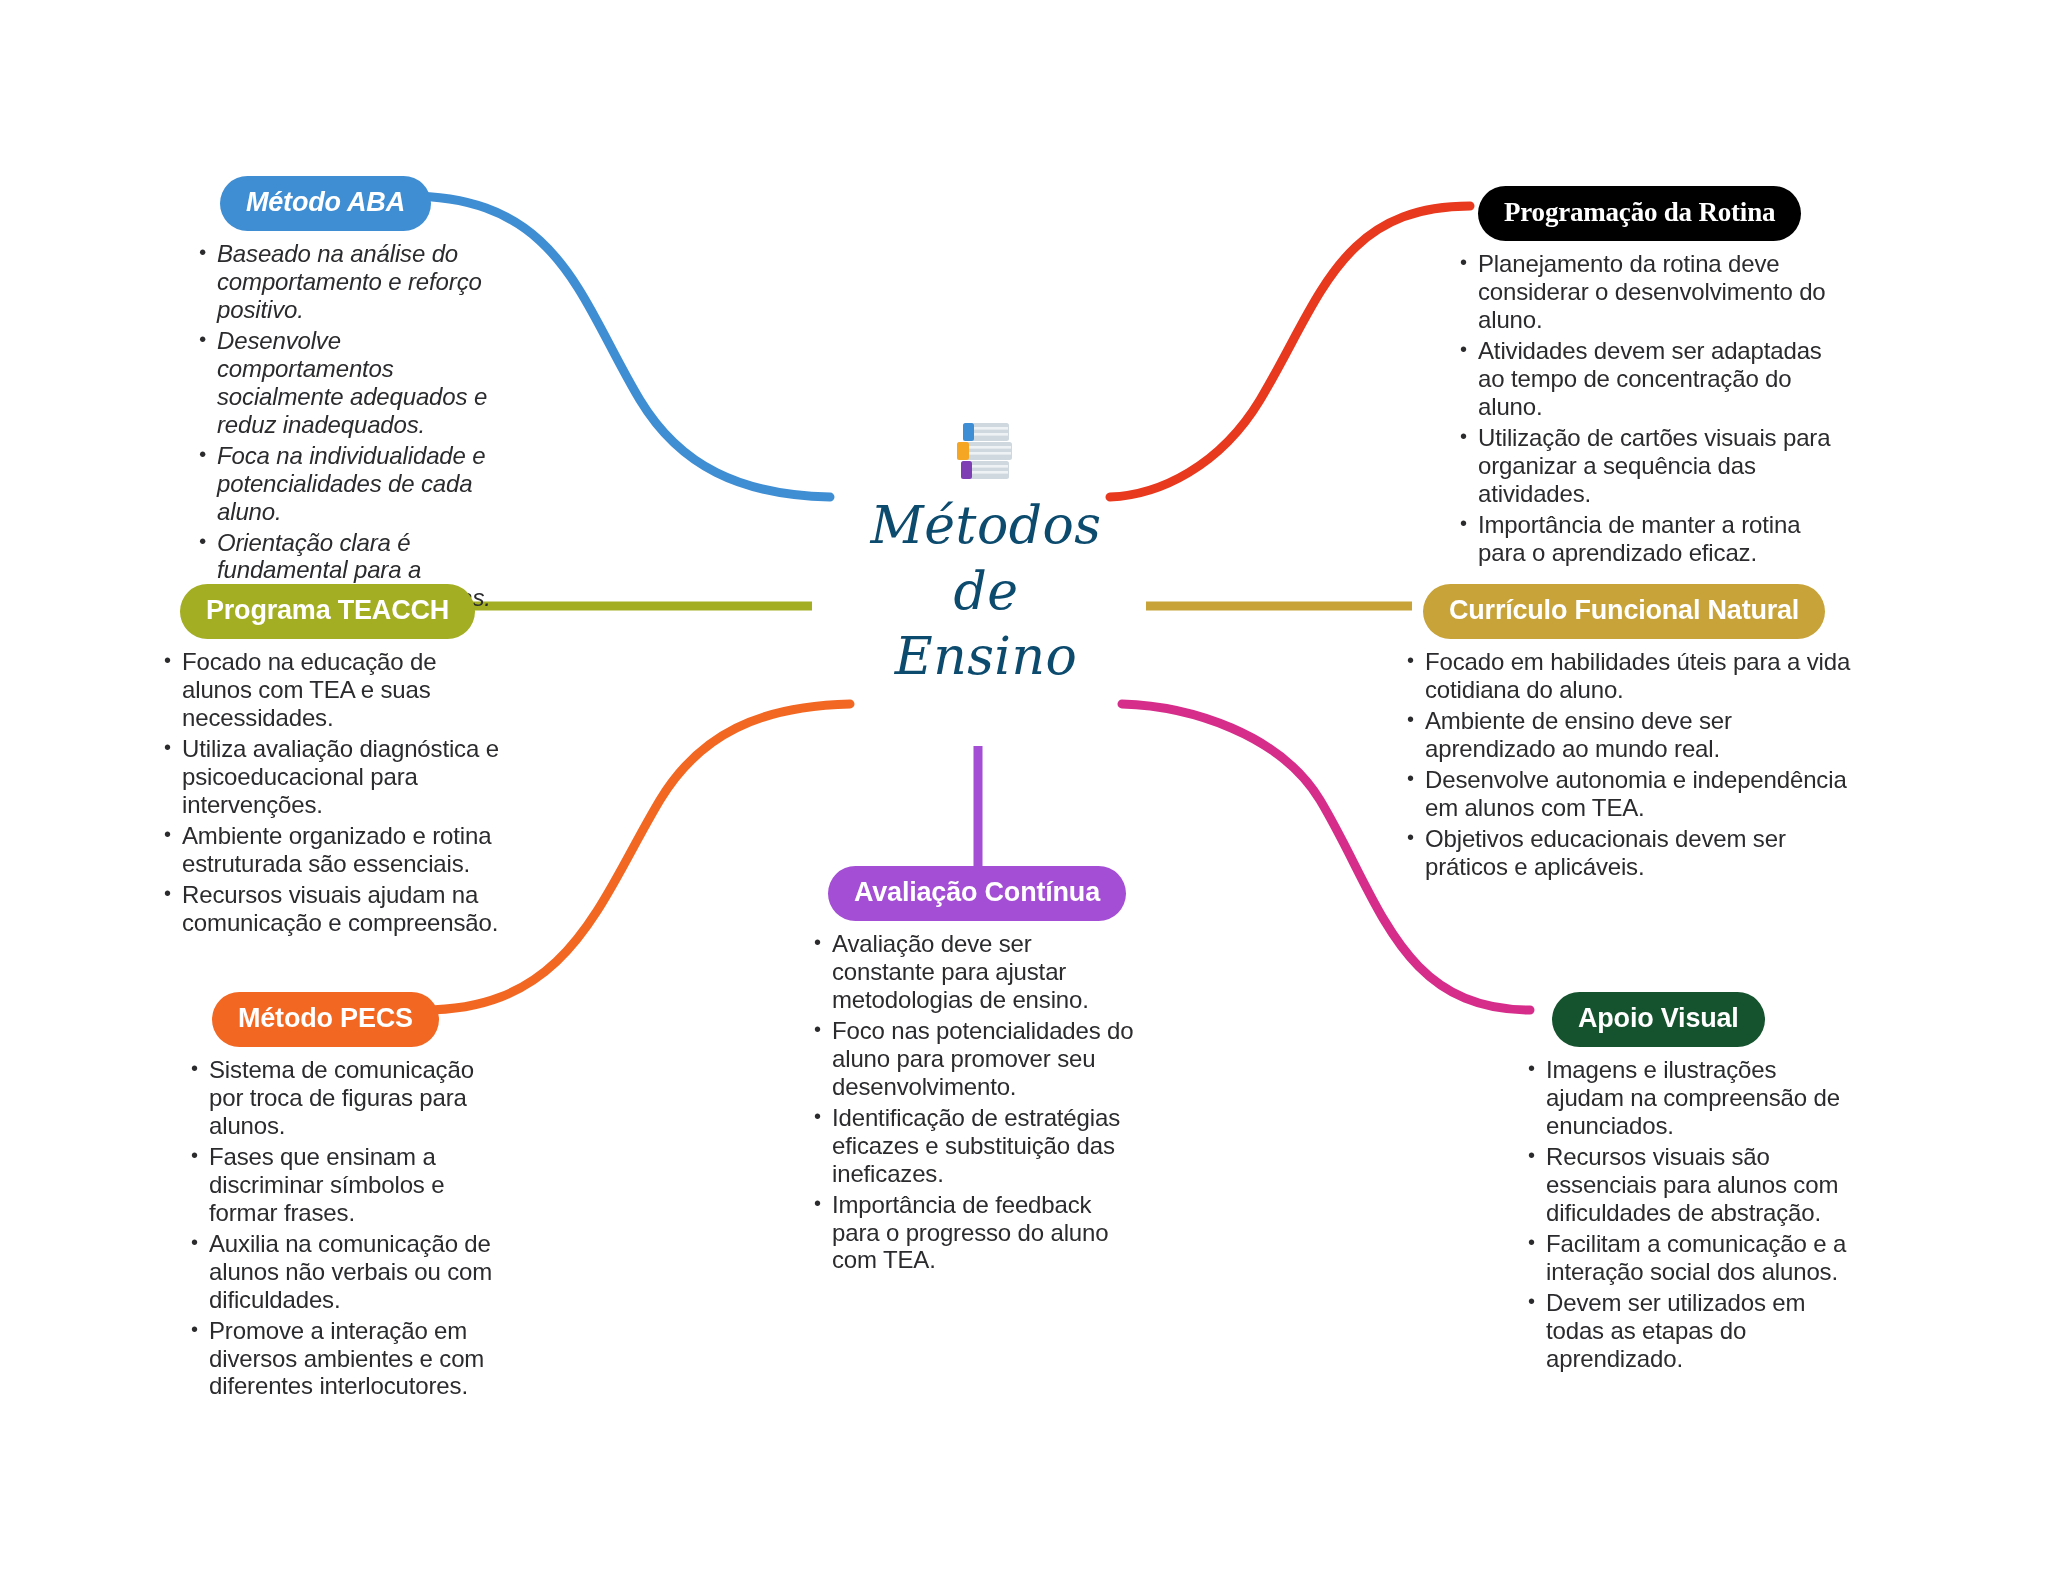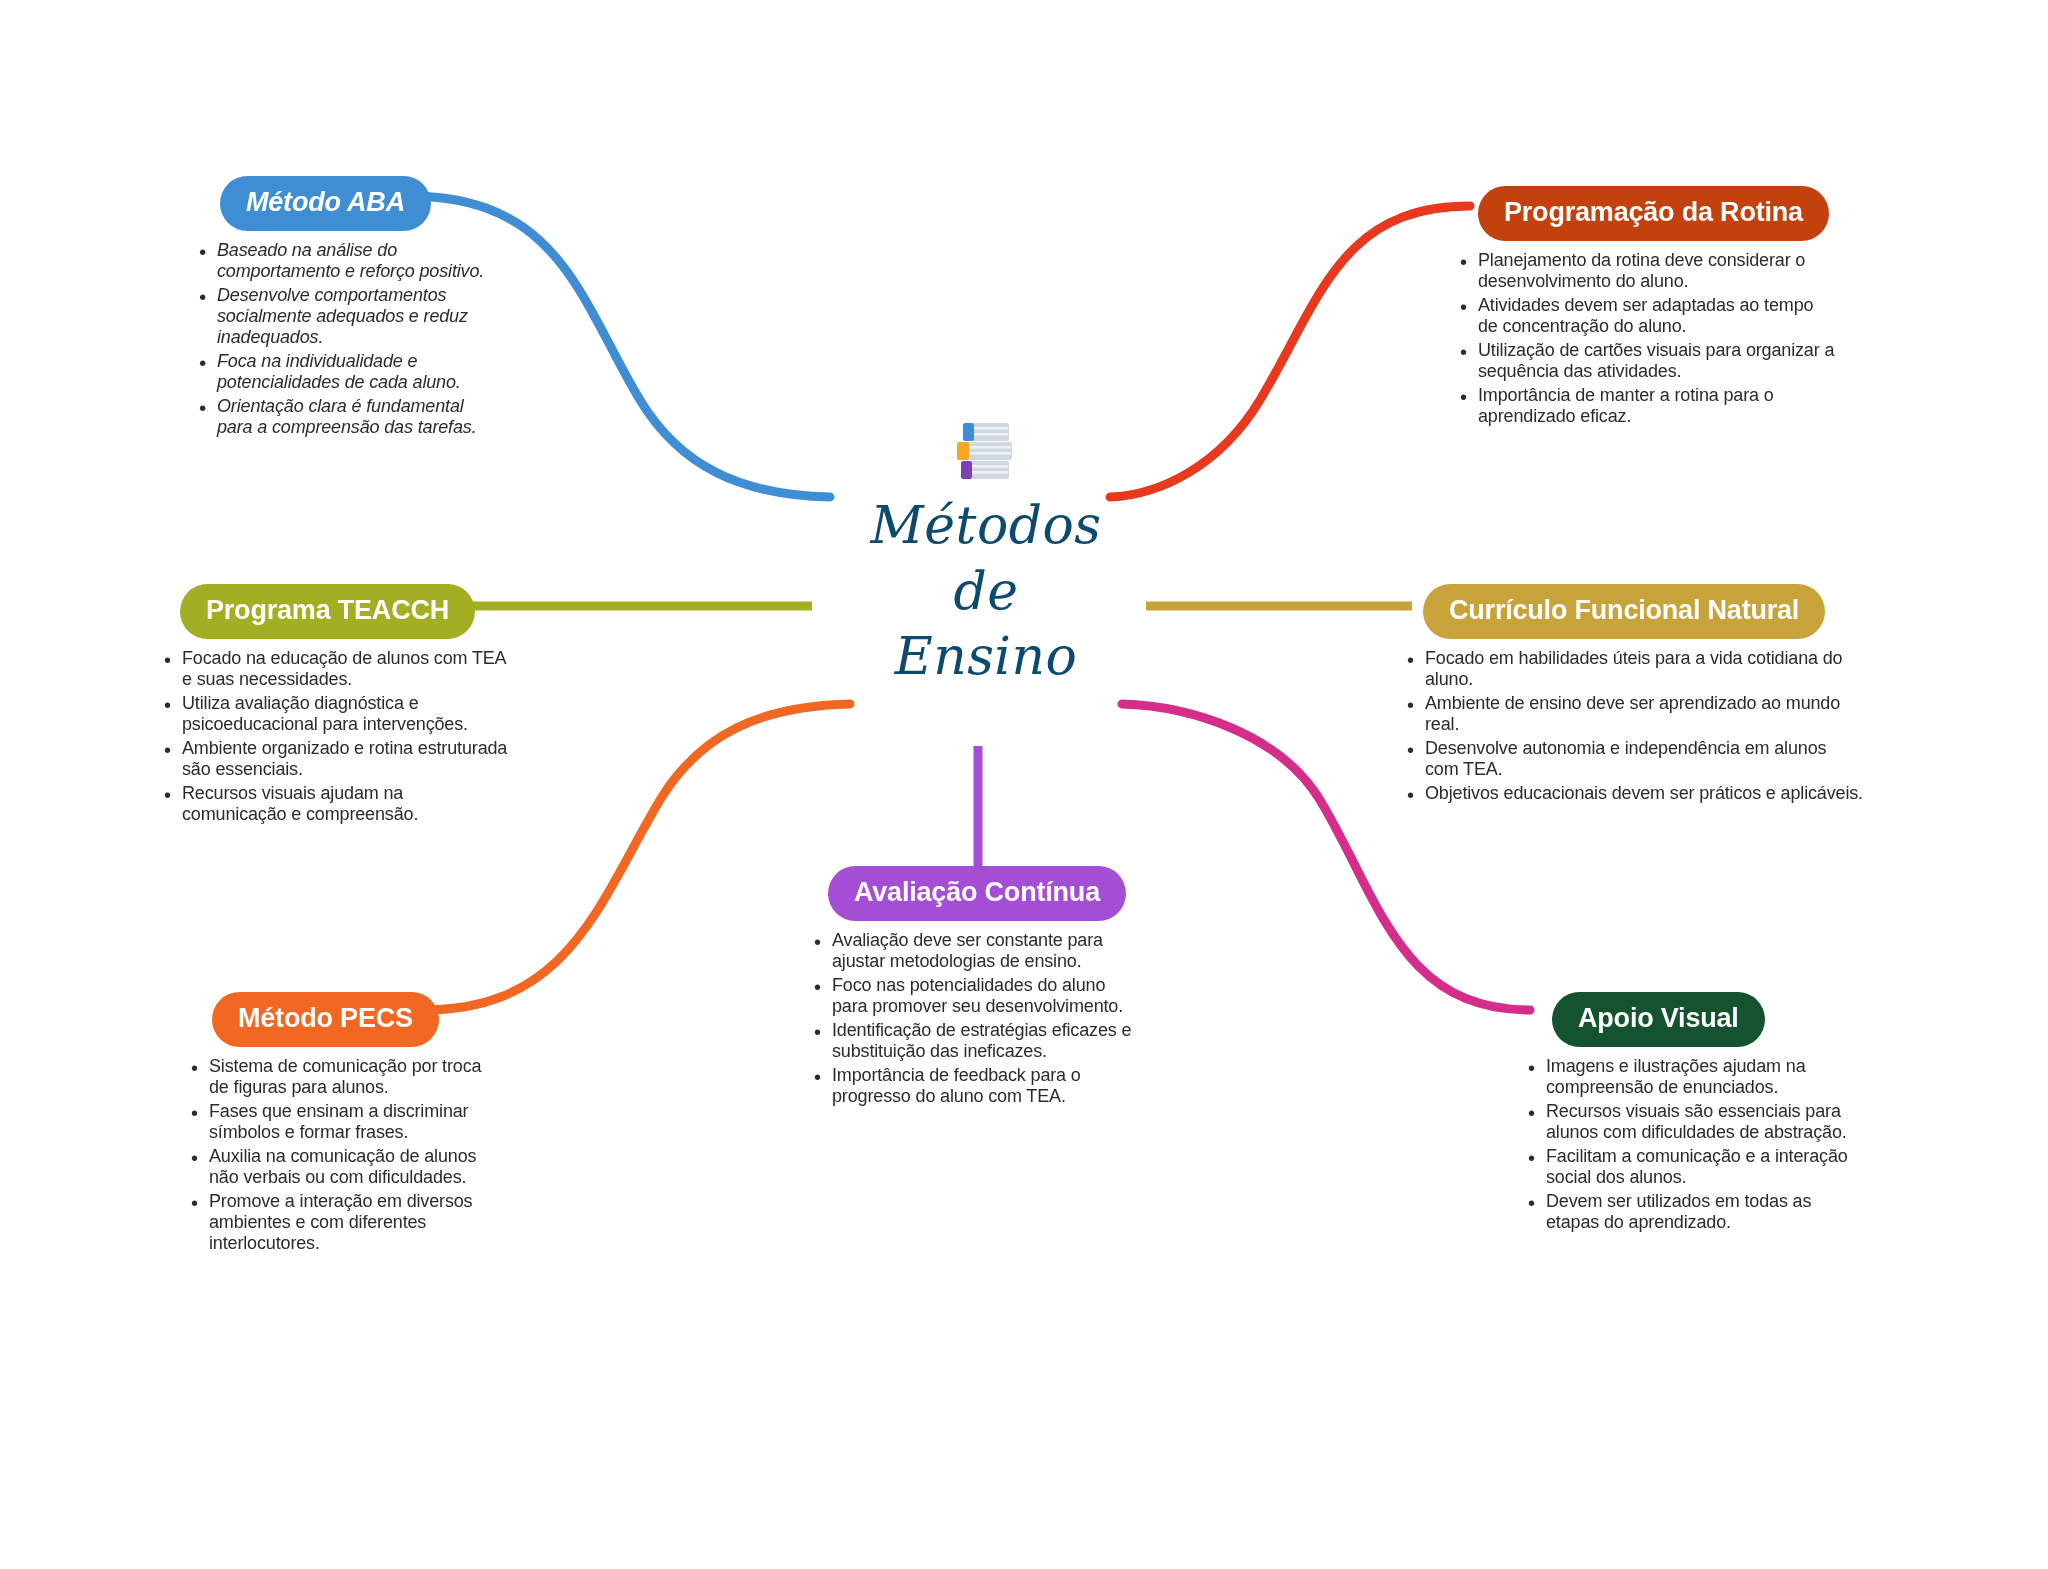--- a/index.html
+++ b/index.html
@@ -25,21 +25,21 @@
   }
   ul.bul{
     list-style:none;
     margin:9px 0 0 0;
     padding:0;
   }
   ul.bul li{
     position:relative;
     padding-left:22px;
     margin-bottom:3px;
-    font-size:18px;
+    font-size:24px;
     line-height:1.165;
     color:#2b2b2e;
     letter-spacing:-0.15px;
   }
   ul.bul li::before{
     content:"•";
     position:absolute;
     left:4px;
     top:-1px;
     font-size:20px;
@@ -149,21 +149,21 @@
     <div class="pill" style="background: rgb(242, 103, 34);">Método PECS</div>
     <ul class="bul">
       <li>Sistema de comunicação por troca de figuras para alunos.</li>
       <li>Fases que ensinam a discriminar símbolos e formar frases.</li>
       <li>Auxilia na comunicação de alunos não verbais ou com dificuldades.</li>
       <li>Promove a interação em diversos ambientes e com diferentes interlocutores.</li>
     </ul>
   </div>
 
   <div class="node" id="n-rotina">
-    <div class="pill" style="background: #c2410c;">Programação da Rotina</div>
+    <div class="pill" style="background: #000000; font-family: Liberation Serif, serif;">Programação da Rotina</div>
     <ul class="bul">
       <li>Planejamento da rotina deve considerar o desenvolvimento do aluno.</li>
       <li>Atividades devem ser adaptadas ao tempo de concentração do aluno.</li>
       <li>Utilização de cartões visuais para organizar a sequência das atividades.</li>
       <li>Importância de manter a rotina para o aprendizado eficaz.</li>
     </ul>
   </div>
 
   <div class="node" id="n-curriculo">
     <div class="pill" style="background: rgb(200, 163, 58);">Currículo Funcional Natural</div>

